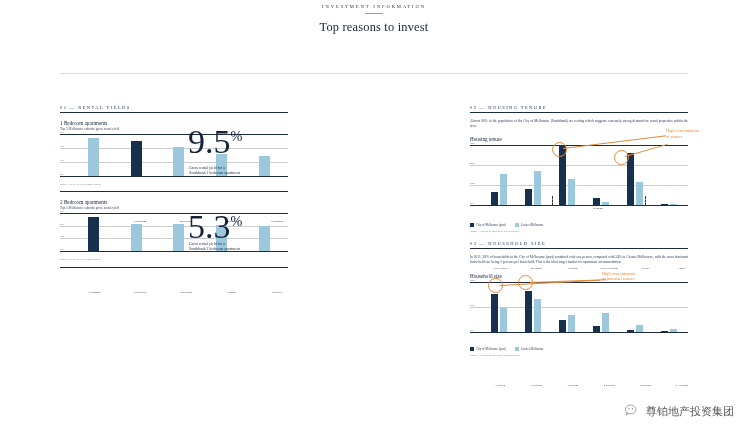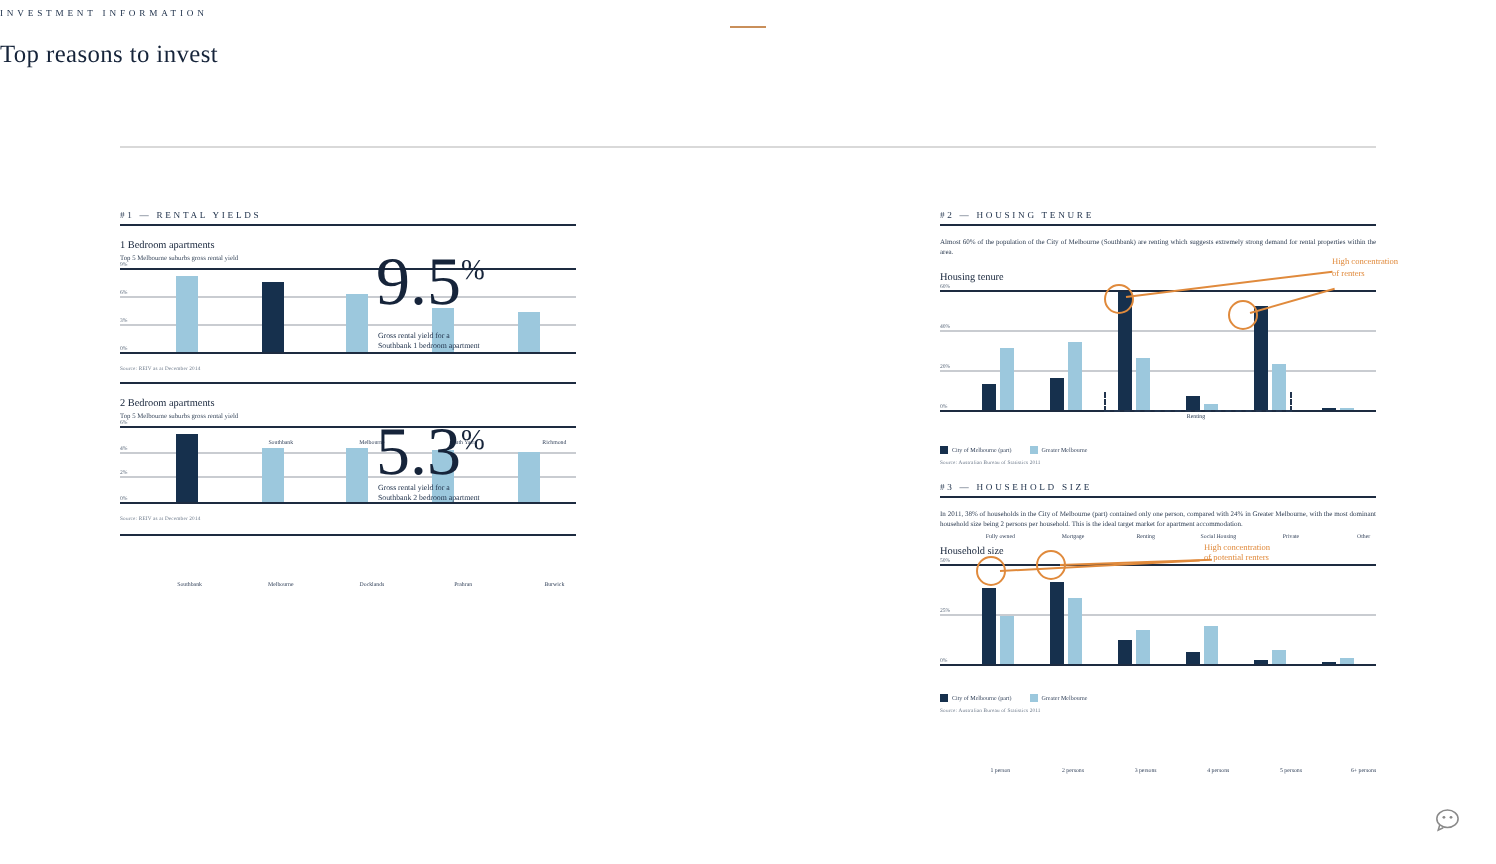--- a/index.html
+++ b/index.html
@@ -4,21 +4,21 @@
 <style>
   html,body{margin:0;padding:0;}
   body{
     width:748px;height:432px;background:#ffffff;
     font-family:"Liberation Serif", serif;
     color:#1d2b40;overflow:hidden;position:relative;
   }
   .page{position:absolute;inset:0;}
 
   
-  .hdr{position:absolute;left:0;right:0;top:4px;text-align:left;}
+  .hdr{position:absolute;left:0;right:0;top:4px;text-align:center;}
   .kicker{
     font-family:"Liberation Serif",serif;
     font-size:4.6px;letter-spacing:1.9px;color:#22344d;
     text-transform:uppercase;
   }
   .kicker-rule{width:18px;height:1px;background:#c98f5a;margin:4px auto 7px;}
   .title{
     font-size:12.4px;line-height:13.6px;color:#16243a;
     font-weight:400;letter-spacing:.2px;
   }
@@ -378,15 +378,16 @@
     </div>
   </div>
 
   <div class="wm">
     <svg class="wm-icon" viewBox="0 0 24 24">
       <ellipse cx="9.5" cy="9" rx="7.5" ry="6.2" fill="none" stroke="#8a8a8a" stroke-width="1.1"></ellipse>
       <path d="M4 13.5 L3 17 L6.5 15.3" fill="none" stroke="#8a8a8a" stroke-width="1.1"></path>
       <circle cx="7" cy="8" r="1" fill="#8a8a8a"></circle>
       <circle cx="12" cy="8" r="1" fill="#8a8a8a"></circle>
     </svg>
+    <span class="wm-text">尊铂地产投资集团</span>
   </div>
 
 </div>
 
 </body></html>

